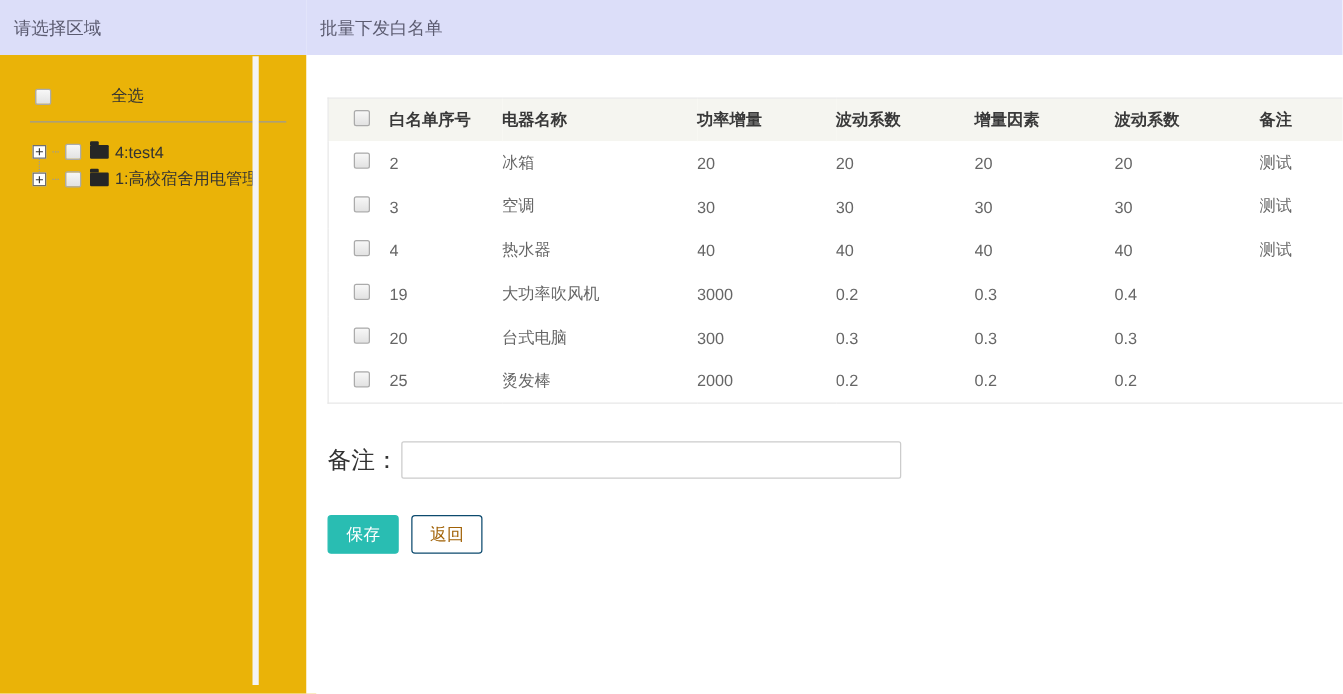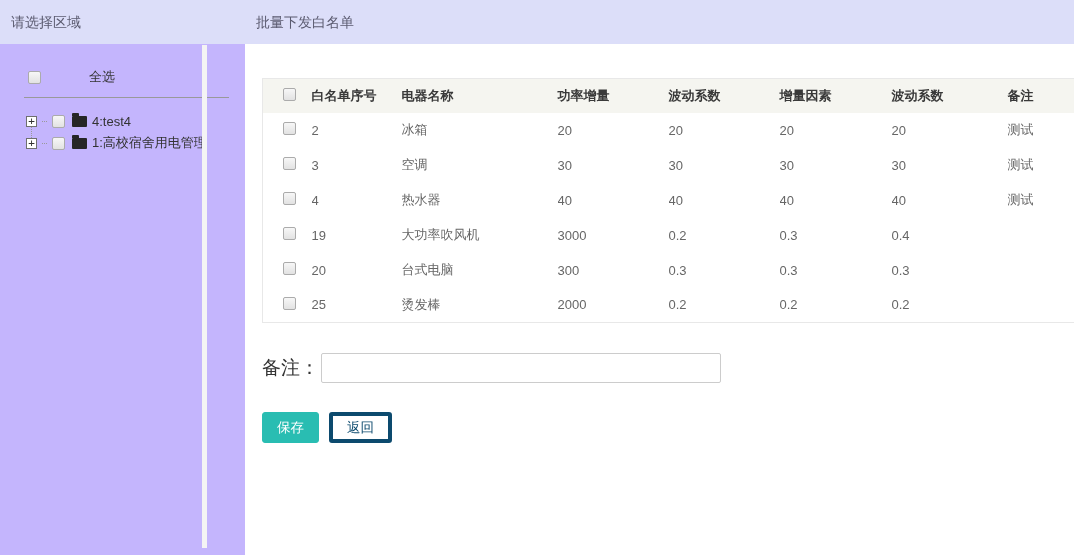--- a/index.html
+++ b/index.html
@@ -5,21 +5,21 @@
   * { margin:0; padding:0; box-sizing:border-box; }
   html,body { width:1074px; height:555px; overflow:hidden; background:#fff;
     font-family:"Liberation Sans","DejaVu Sans",sans-serif; }
   .page { position:relative; width:1074px; height:555px; }
 
   
   .gap-strip { position:absolute; left:213px; top:0; width:20px; height:548px;
     background:#e7e9f9; }
 
   
-  .sidebar { position:absolute; left:0; top:0; width:253px; height:555px; background:#c4b5fd; }
+  .sidebar { position:absolute; left:0; top:0; width:253px; height:555px; background:#eab308; }
   .panel-header { height:44px; line-height:44px; background:#dcdef9; color:#5b5b70;
     font-size:14px; padding-left:11px; white-space:nowrap; overflow:hidden; }
   .sidebar-body { position:relative; padding-top:24px; }
   .select-all { display:flex; align-items:center; gap:9px; padding-left:28px; cursor:pointer; }
   .select-all span { font-size:13px; color:#333;margin-left:39px; }
   .divider { margin:11px 24px 0 24px; border-bottom:1px solid #999; }
   .tree { position:relative; margin:12px 0 0 26px; }
   .tree-vline { position:absolute; left:5px; top:15px; height:21px;
     border-left:1px dotted #9a9a9a; }
   .tree-item { position:relative; display:flex; align-items:center; height:22px; gap:5px; }
@@ -53,21 +53,21 @@
   .cb-cell { padding-left:20px; }
 
   .remark-row { display:flex; align-items:center; margin-top:30px; }
   .remark-label { font-size:19px; color:#333; margin-right:2px; }
   .remark-input { width:400px; height:30px; border:1px solid #ccc; border-radius:2px;
     font-size:13px; color:#333; padding:0 8px; outline:none; background:#fff; }
 
   .btn-row { display:flex; align-items:flex-start; gap:10px; margin-top:29px; }
   .btn { height:31px; font-size:13.5px; border-radius:3px; cursor:pointer; padding:0 14px; }
   .btn-save { background:#29bdb2; color:#fff; border:1px solid #29bdb2; }
-  .btn-back { background:#fff; color:#0c4a6e; border:4px solid #0c4a6e; }
+  .btn-back { background:#fff; color:#a16207; border:1px solid #0c4a6e; }
 </style>
 </head>
 <body>
 
 <div class="page">
   <div class="gap-strip"></div>
 
   <aside class="sidebar">
     <div class="panel-header">请选择区域</div>
     <div class="sidebar-body">

